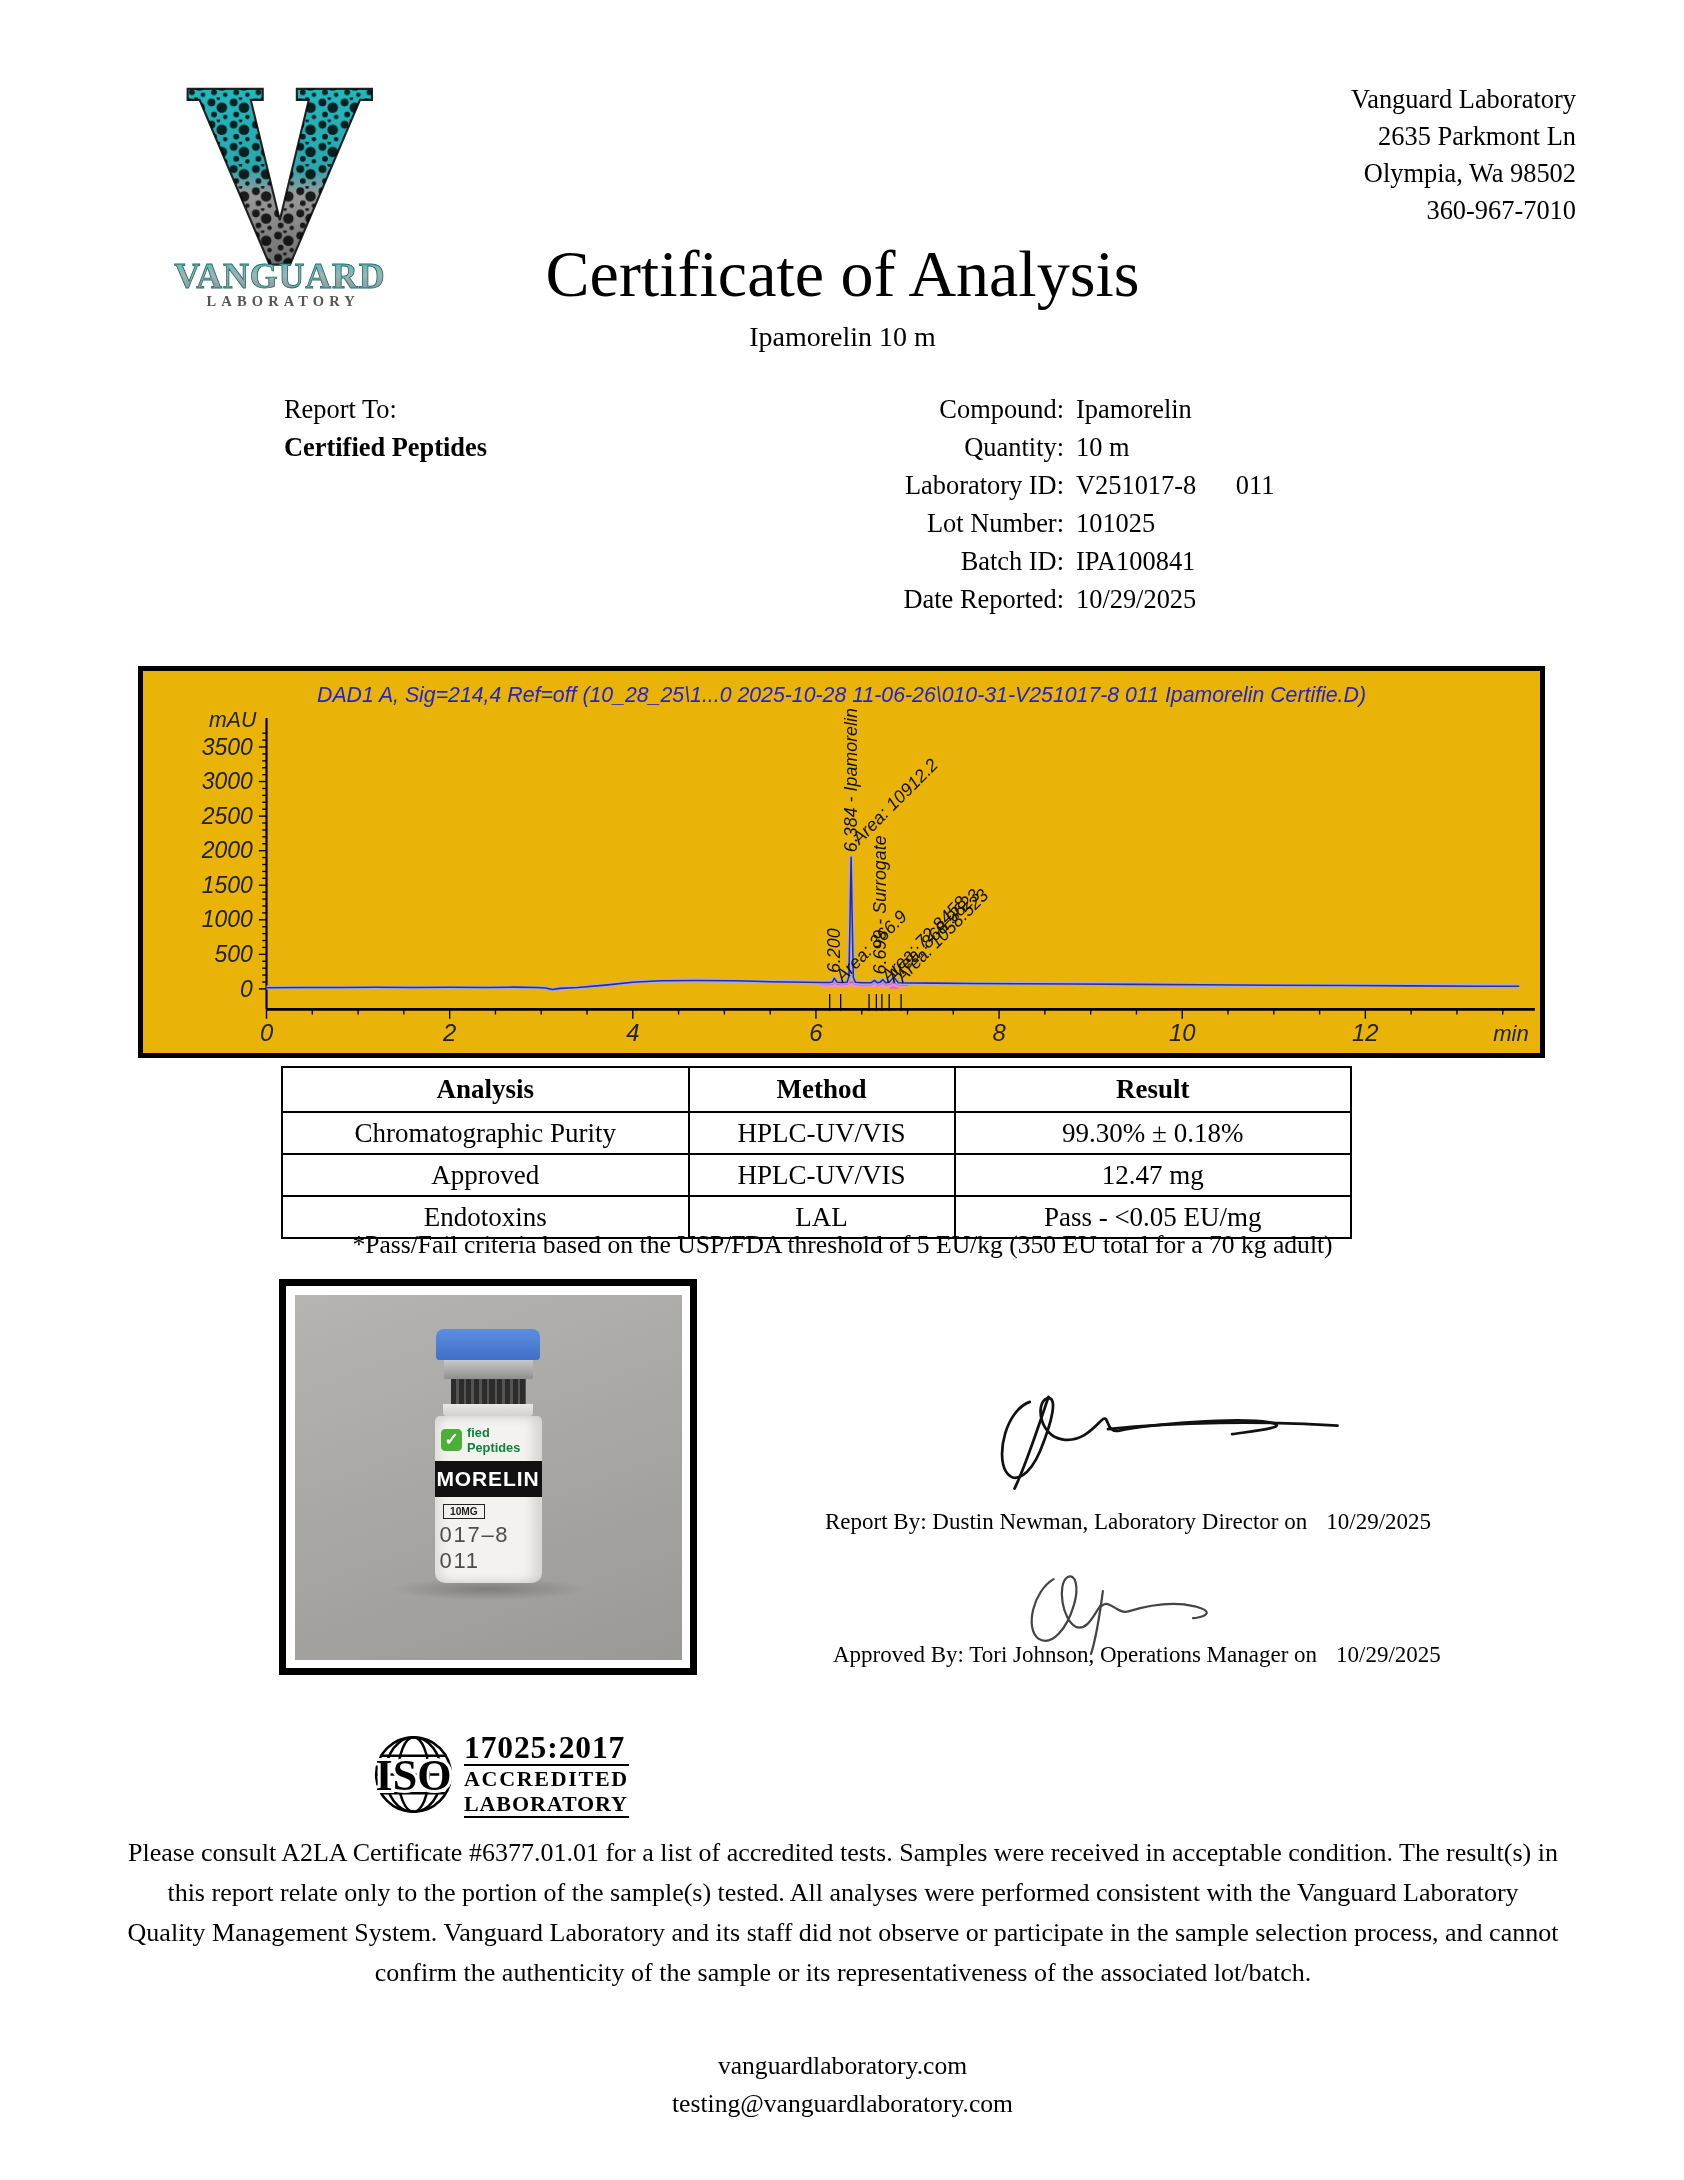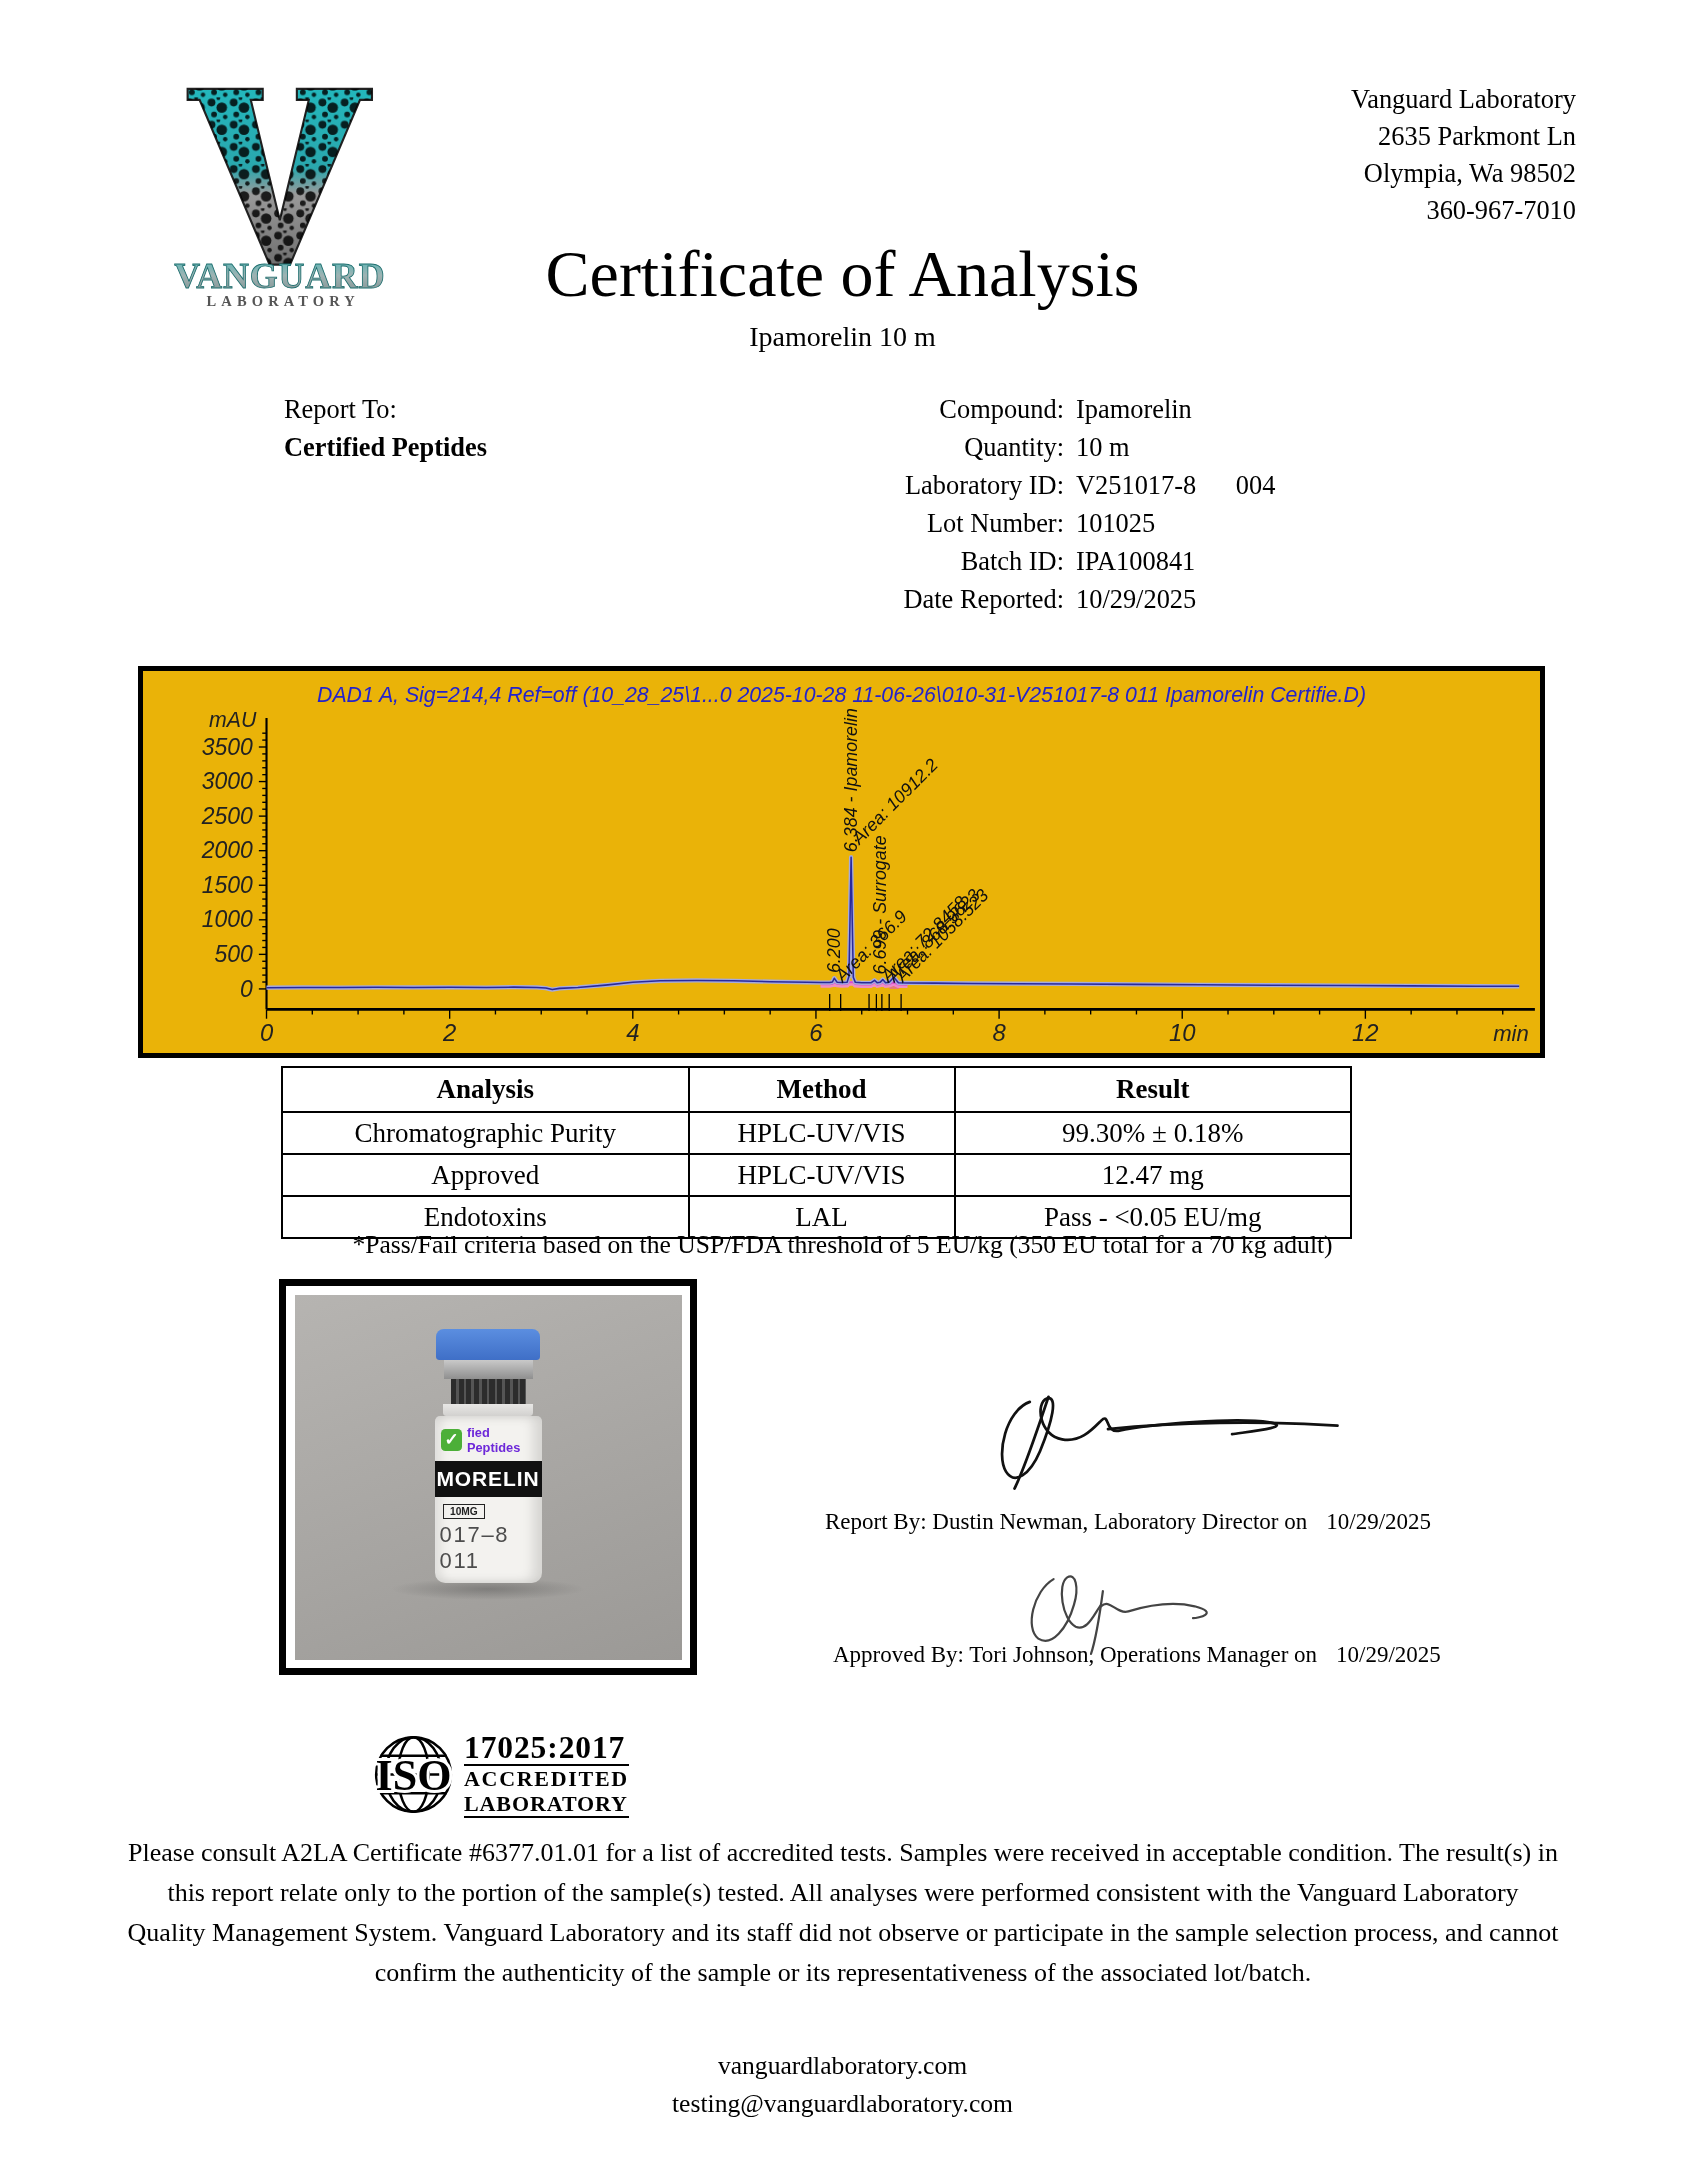--- a/index.html
+++ b/index.html
@@ -39,21 +39,21 @@
      background:linear-gradient(160deg,#b6b4b1 0%,#aaa8a5 45%,#9b9996 100%);overflow:hidden;}
   .vial{position:absolute;left:50%;top:34px;transform:translateX(-50%);width:128px;}
   .cap{width:104px;height:31px;margin:0 auto;background:linear-gradient(#5b8ee0,#3f6fc7);border-radius:7.7px 7.7px 3.4px 3.4px;}
   .capring{width:89px;height:19px;margin:0 auto;background:linear-gradient(#c9c9c9,#8f8f8f);}
   .crimp{width:75px;height:25.6px;margin:0 auto;background:repeating-linear-gradient(90deg,#2c2c2c 0 5.1px,#555 5.1px 7.7px);}
   .shoulder{width:90px;height:12px;margin:0 auto;background:linear-gradient(#e8e7e5,#d2d1cf);border-radius:0 0 3.4px 3.4px;}
   .body-v{width:107px;height:167px;margin:0 auto;background:#f3f2ef;border-radius:5.1px 5.1px 10.2px 10.2px;
           box-shadow:inset -8.5px 0 12px rgba(0,0,0,.12), inset 6.8px 0 8.5px rgba(0,0,0,.07);position:relative;overflow:hidden;}
   .brandrow{display:flex;align-items:center;gap:5.1px;padding:8.5px 0 0 6.8px;}
   .chk{width:22px;height:22px;background:#4caf38;border-radius:4.3px;color:#fff;font-size:17px;line-height:22px;text-align:center;font-family:"Liberation Sans",sans-serif;font-weight:bold;}
-  .brandtxt{font-family:"Liberation Sans",sans-serif;font-size:12.8px;color:#6d28d9;font-weight:bold;}
+  .brandtxt{font-family:"Liberation Sans",sans-serif;font-size:12.8px;color:#15803d;font-weight:bold;}
   .band{margin-top:6.8px;background:#111;color:#fff;font-family:"Liberation Sans",sans-serif;
         font-weight:bold;font-size:21px;letter-spacing:0.9px;text-align:center;padding:6px 0;}
   .mg{display:inline-block;margin:6.8px 0 0 8.5px;border:1.7px solid #222;font-family:"Liberation Sans",sans-serif;
       font-size:10.2px;font-weight:bold;padding:0.9px 6px;color:#222;}
   .code{font-family:"Liberation Sans",sans-serif;font-size:22px;color:#4d4d4d;padding:3.4px 0 0 5.1px;letter-spacing:1.7px;}
   .floor{position:absolute;left:50%;top:283px;transform:translateX(-50%);width:196px;height:22px;
          background:radial-gradient(ellipse at center,rgba(60,60,60,.35),rgba(60,60,60,0) 70%);}
 
   
   .sigline{font-size:23px;white-space:nowrap;}
@@ -125,21 +125,21 @@
     <div class="info-row">
       <span class="lbl">Compound:</span>
       <span class="val">Ipamorelin</span>
     </div>
     <div class="info-row">
       <span class="lbl">Quantity:</span>
       <span class="val">10 m</span>
     </div>
     <div class="info-row">
       <span class="lbl">Laboratory ID:</span>
-      <span class="val">V251017-8      004</span>
+      <span class="val">V251017-8      011</span>
     </div>
     <div class="info-row">
       <span class="lbl">Lot Number:</span>
       <span class="val">101025</span>
     </div>
     <div class="info-row">
       <span class="lbl">Batch ID:</span>
       <span class="val">IPA100841</span>
     </div>
     <div class="info-row">

